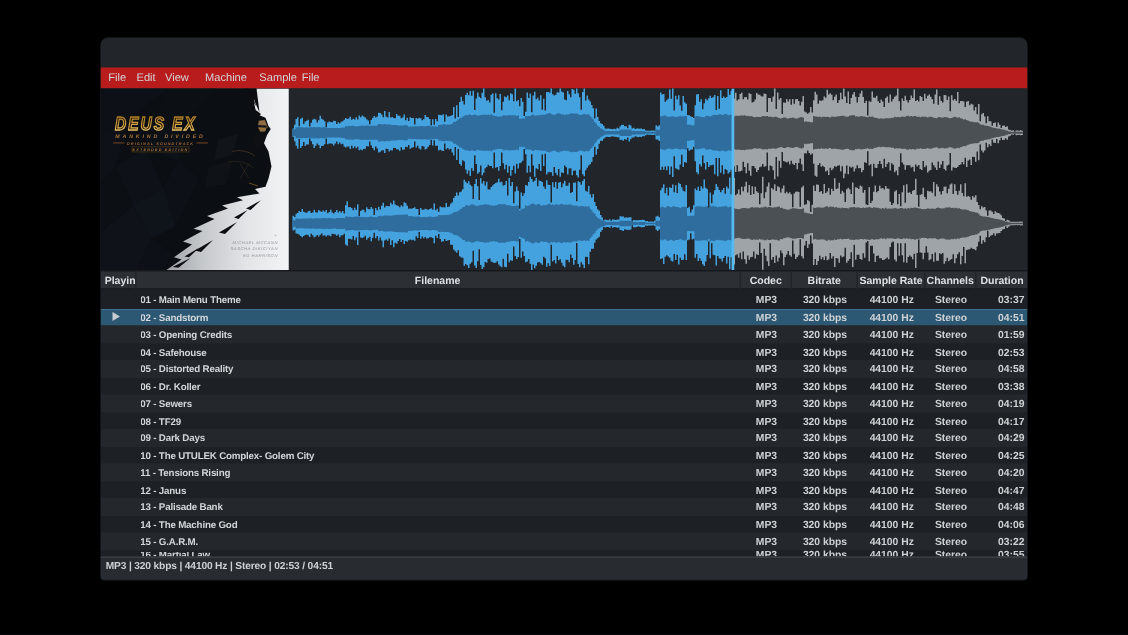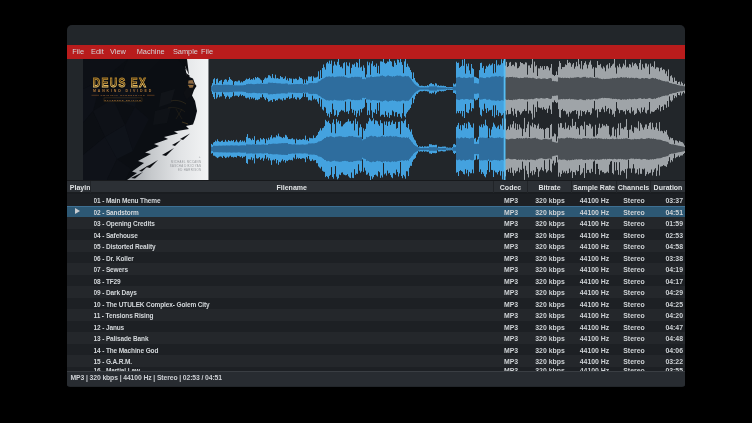--- a/index.html
+++ b/index.html
@@ -5,21 +5,21 @@
   font-family:"Liberation Sans", sans-serif; }
 #win { position:absolute; left:67px; top:25px; width:618px; height:361.5px;
   border-radius:5px 5px 3px 3px; overflow:hidden; background:#22262a; }
 #titlebar { position:absolute; left:0; top:0; width:618px; height:20px; background:#2d3136; }
 #logo { position:absolute; left:4px; top:3.6px; }
 #title { position:absolute; left:0; top:0; width:618px; height:20px; line-height:21px;
   text-align:center; font-size:8.2px; font-weight:700; color:#dcdfe2; letter-spacing:-0.22px; }
 #wbtns { position:absolute; left:567px; top:4px; }
 #menubar { position:absolute; left:0; top:20px; width:618px; height:13.5px; background:#b91c1c; }
 .mi { position:absolute; top:0; height:13.5px; line-height:14.5px; font-size:7.4px; color:#d3d6d9; }
-#content { position:absolute; left:16px; top:33.5px; width:618px; height:121px; background:#22262a; }
+#content { position:absolute; left:0; top:33.5px; width:618px; height:121px; background:#22262a;font-style:italic; }
 #art { position:absolute; left:0; top:0; }
 #wave { position:absolute; left:125.5px; top:0; }
 #header { position:absolute; left:0; top:154.5px; width:618px; height:13.5px;
   background:#2c3035; border-top:1px solid #17191c; border-bottom:1px solid #1a1d20; }
 .h { position:absolute; top:0; height:13.5px; line-height:14px; font-size:7.0px; font-weight:700;
   color:#dfe2e4; text-align:center; border-right:1px solid #212428; }
 #rows { position:absolute; left:0; top:169.2px; width:618px; height:177.2px; overflow:hidden; }
 #rowgap { position:absolute; left:0; top:168px; width:618px; height:1.2px; background:#1a1d21; }
 .row { position:absolute; left:0; width:618px; height:11.52px; }
 .row.dk { background:#1d2024; }

